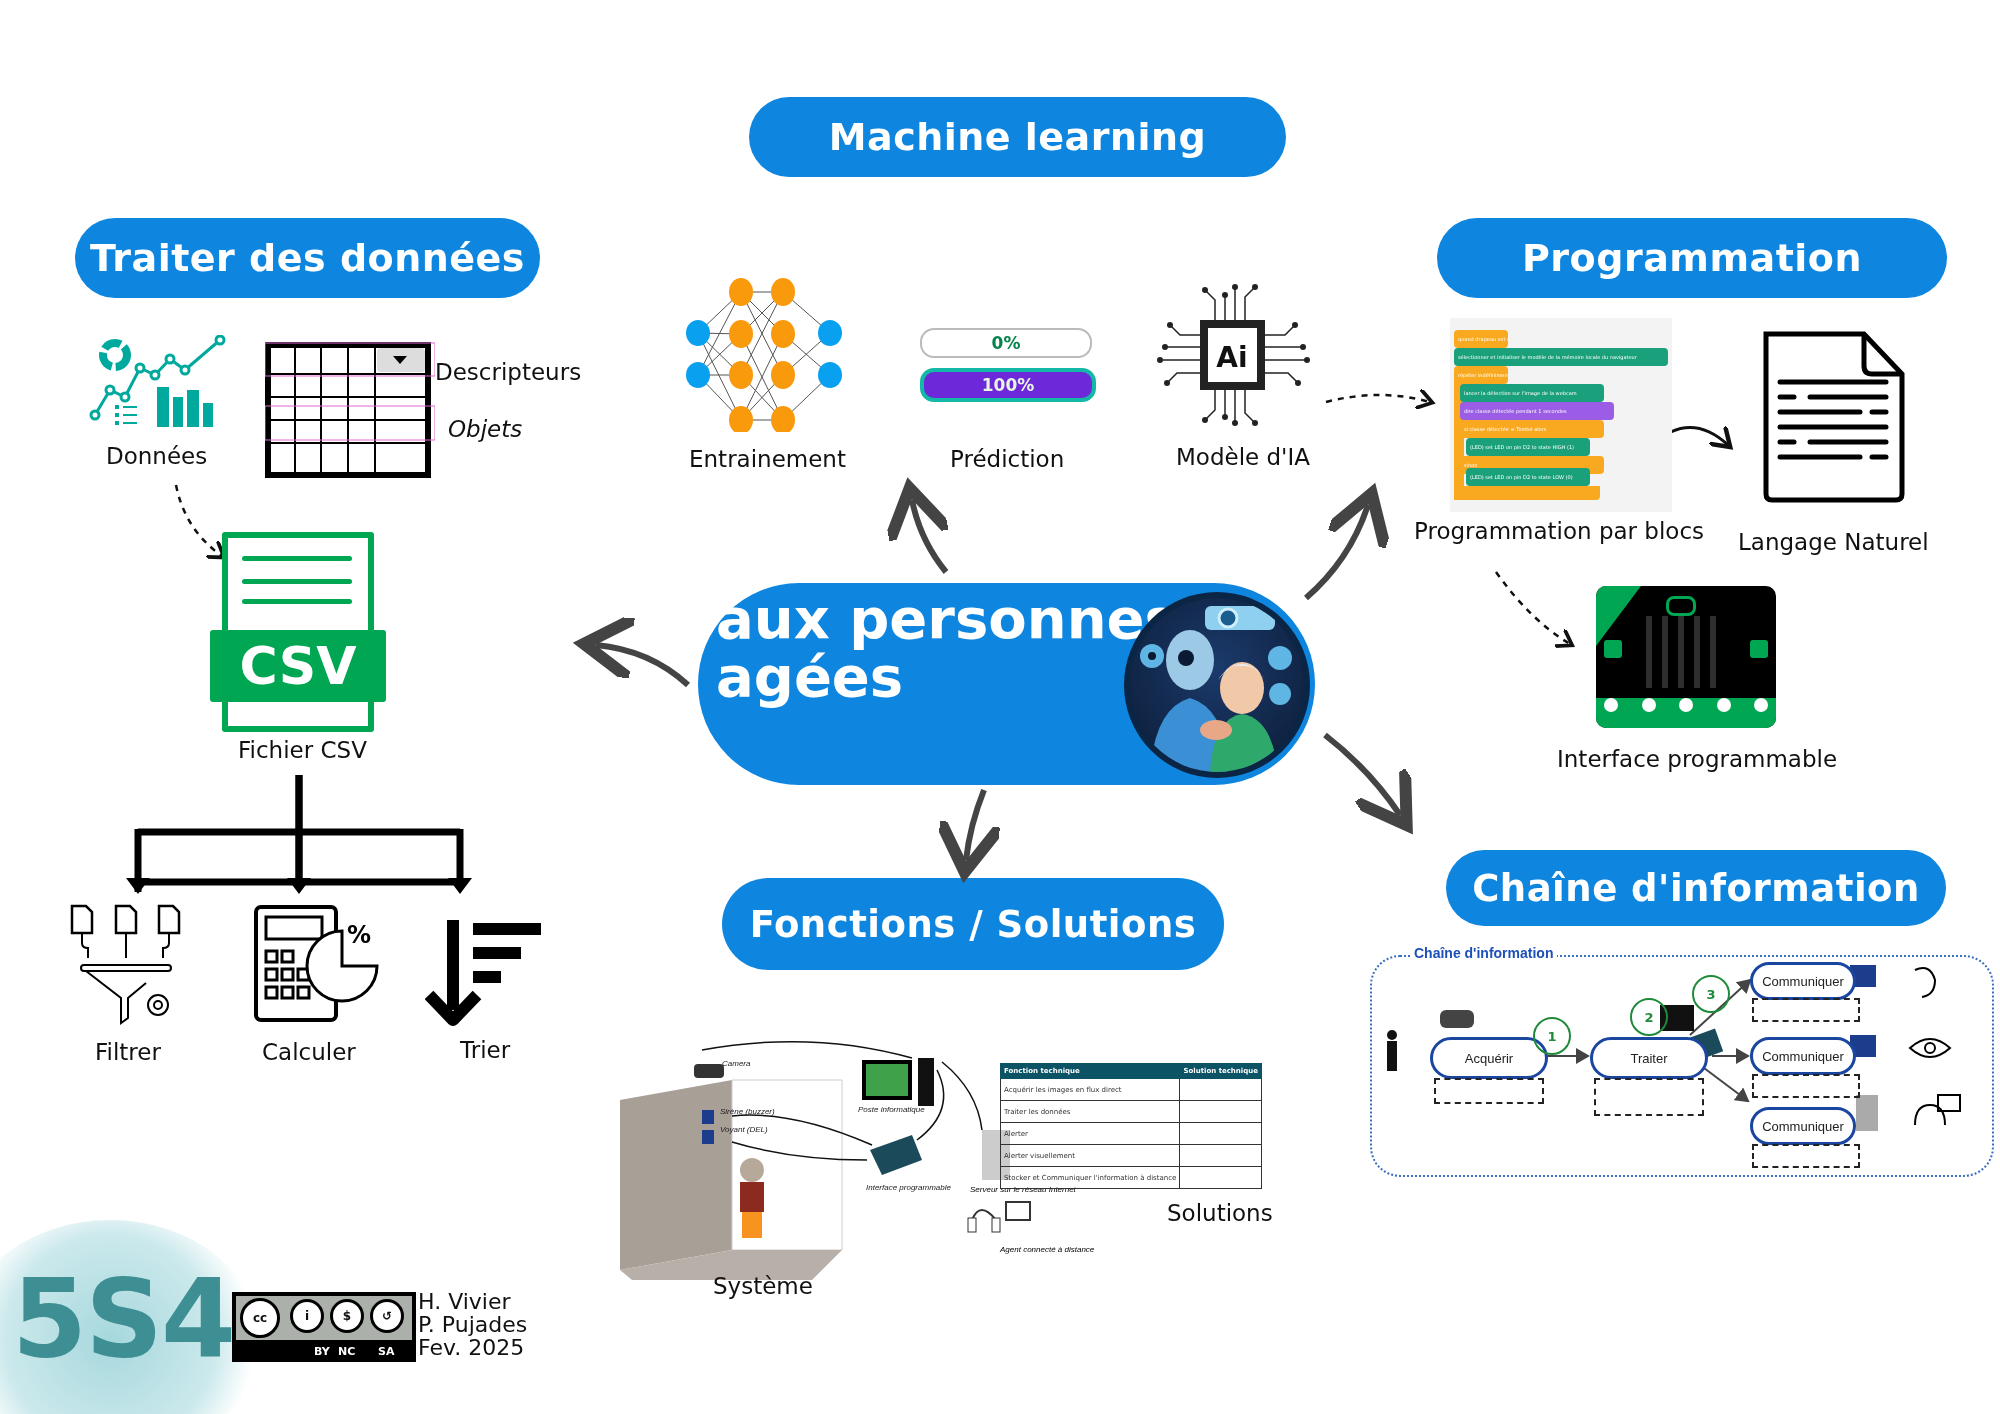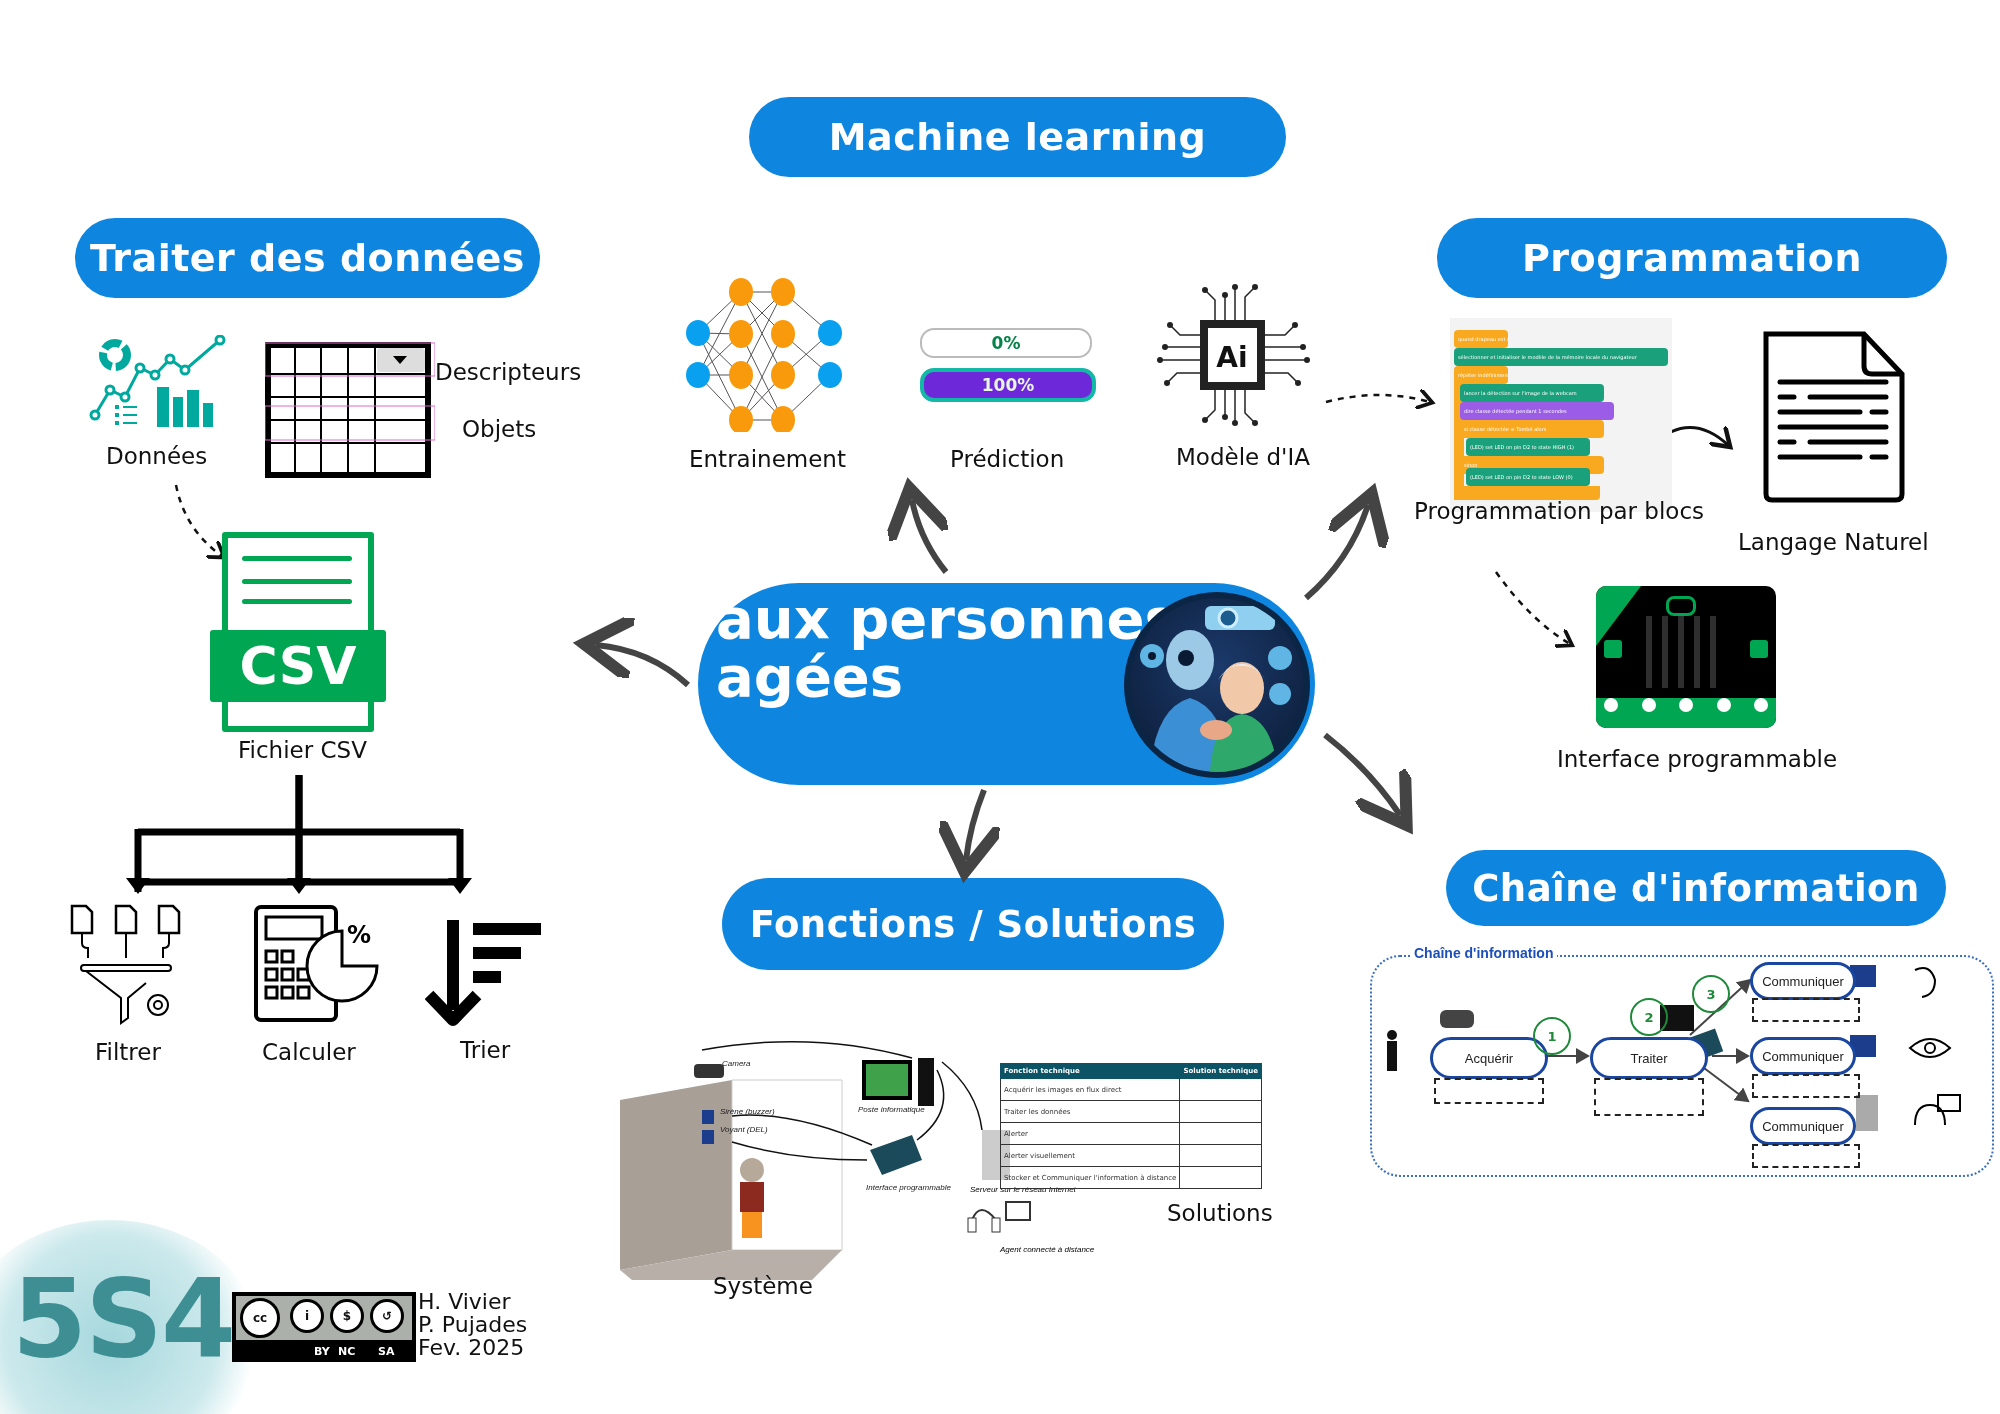--- a/index.html
+++ b/index.html
@@ -163,21 +163,21 @@
       <line x1="56" y1="5" x2="56" y2="135"></line>
     <line x1="83" y1="5" x2="83" y2="135"></line>
       <line x1="110" y1="5" x2="110" y2="135"></line>
   </g>
   <rect x="112" y="8" width="48" height="24" rx="4" fill="#ddd"></rect>
   <path d="M128 16 L142 16 L135 24Z" fill="#000"></path>
   <rect x="0" y="3" width="170" height="33" fill="none" stroke="#e06ad0" stroke-width="1"></rect>
   <rect x="0" y="66" width="170" height="34" fill="none" stroke="#e06ad0" stroke-width="1"></rect>
 </svg>
 <div class="lbl" style="left:435px;top:359px;">Descripteurs</div>
-<div class="lbl" style="left:462px;top:416px;">Objets</div>
+<div class="lbl" style="left:448px;top:416px;font-style:italic;">Objets</div>
 
 <div class="abs" style="left:222px;top:532px;width:152px;height:200px;border:6px solid #00a651;box-sizing:border-box;border-radius:3px;background:#fff;">
   <div class="abs" style="left:14px;top:18px;width:110px;height:5px;background:#00a651;border-radius:3px;"></div>
   <div class="abs" style="left:14px;top:41px;width:110px;height:5px;background:#00a651;border-radius:3px;"></div>
   <div class="abs" style="left:14px;top:61px;width:110px;height:5px;background:#00a651;border-radius:3px;"></div>
 </div>
 <div class="abs" style="left:210px;top:630px;width:176px;height:72px;background:#00a651;color:#fff;font-weight:bold;font-size:52px;display:flex;align-items:center;justify-content:center;border-radius:3px;">
   <span>CSV</span>
 </div>
 <div class="lbl" style="left:238px;top:737px;">Fichier CSV</div>
@@ -328,21 +328,21 @@
   <div class="blk orange" style="left:4px;top:48px;width:50px;">répéter indéfiniment</div>
   <div class="orange abs" style="left:4px;top:60px;width:10px;height:122px;"></div>
   <div class="blk teal" style="left:10px;top:66px;width:140px;">lancer la détection sur l'image de la webcam</div>
   <div class="blk purple" style="left:10px;top:84px;width:150px;">dire classe détectée pendant 1 secondes</div>
   <div class="blk orange" style="left:10px;top:102px;width:140px;">si classe détectée = Tombé alors</div>
   <div class="blk teal" style="left:16px;top:120px;width:120px;">(LED) set LED on pin D2 to state HIGH (1)</div>
   <div class="blk orange" style="left:10px;top:138px;width:140px;">sinon</div>
   <div class="blk teal" style="left:16px;top:150px;width:120px;">(LED) set LED on pin D2 to state LOW (0)</div>
   <div class="orange abs" style="left:4px;top:168px;width:146px;height:14px;border-radius:0 0 4px 4px;"></div>
 </div>
-<div class="lbl" style="left:1414px;top:498px;">Programmation par blocs</div>
+<div class="lbl" style="left:1414px;top:518px;">Programmation par blocs</div>
 
 <svg class="abs" style="left:1760px;top:330px;" width="150" height="190">
   <path d="M6 4 H104 L142 44 V164 Q142 170 136 170 H12 Q6 170 6 164Z" fill="#fff" stroke="#000" stroke-width="5"></path>
   <path d="M104 4 V36 Q104 44 112 44 H142" fill="none" stroke="#000" stroke-width="5"></path>
   <g stroke="#000" stroke-width="5" stroke-linecap="round">
     <line x1="20" y1="52" x2="126" y2="52"></line>
     <line x1="20" y1="67" x2="34" y2="67"></line>
       <line x1="50" y1="67" x2="126" y2="67"></line>
     <line x1="20" y1="82" x2="100" y2="82"></line>
       <line x1="112" y1="82" x2="126" y2="82"></line>

